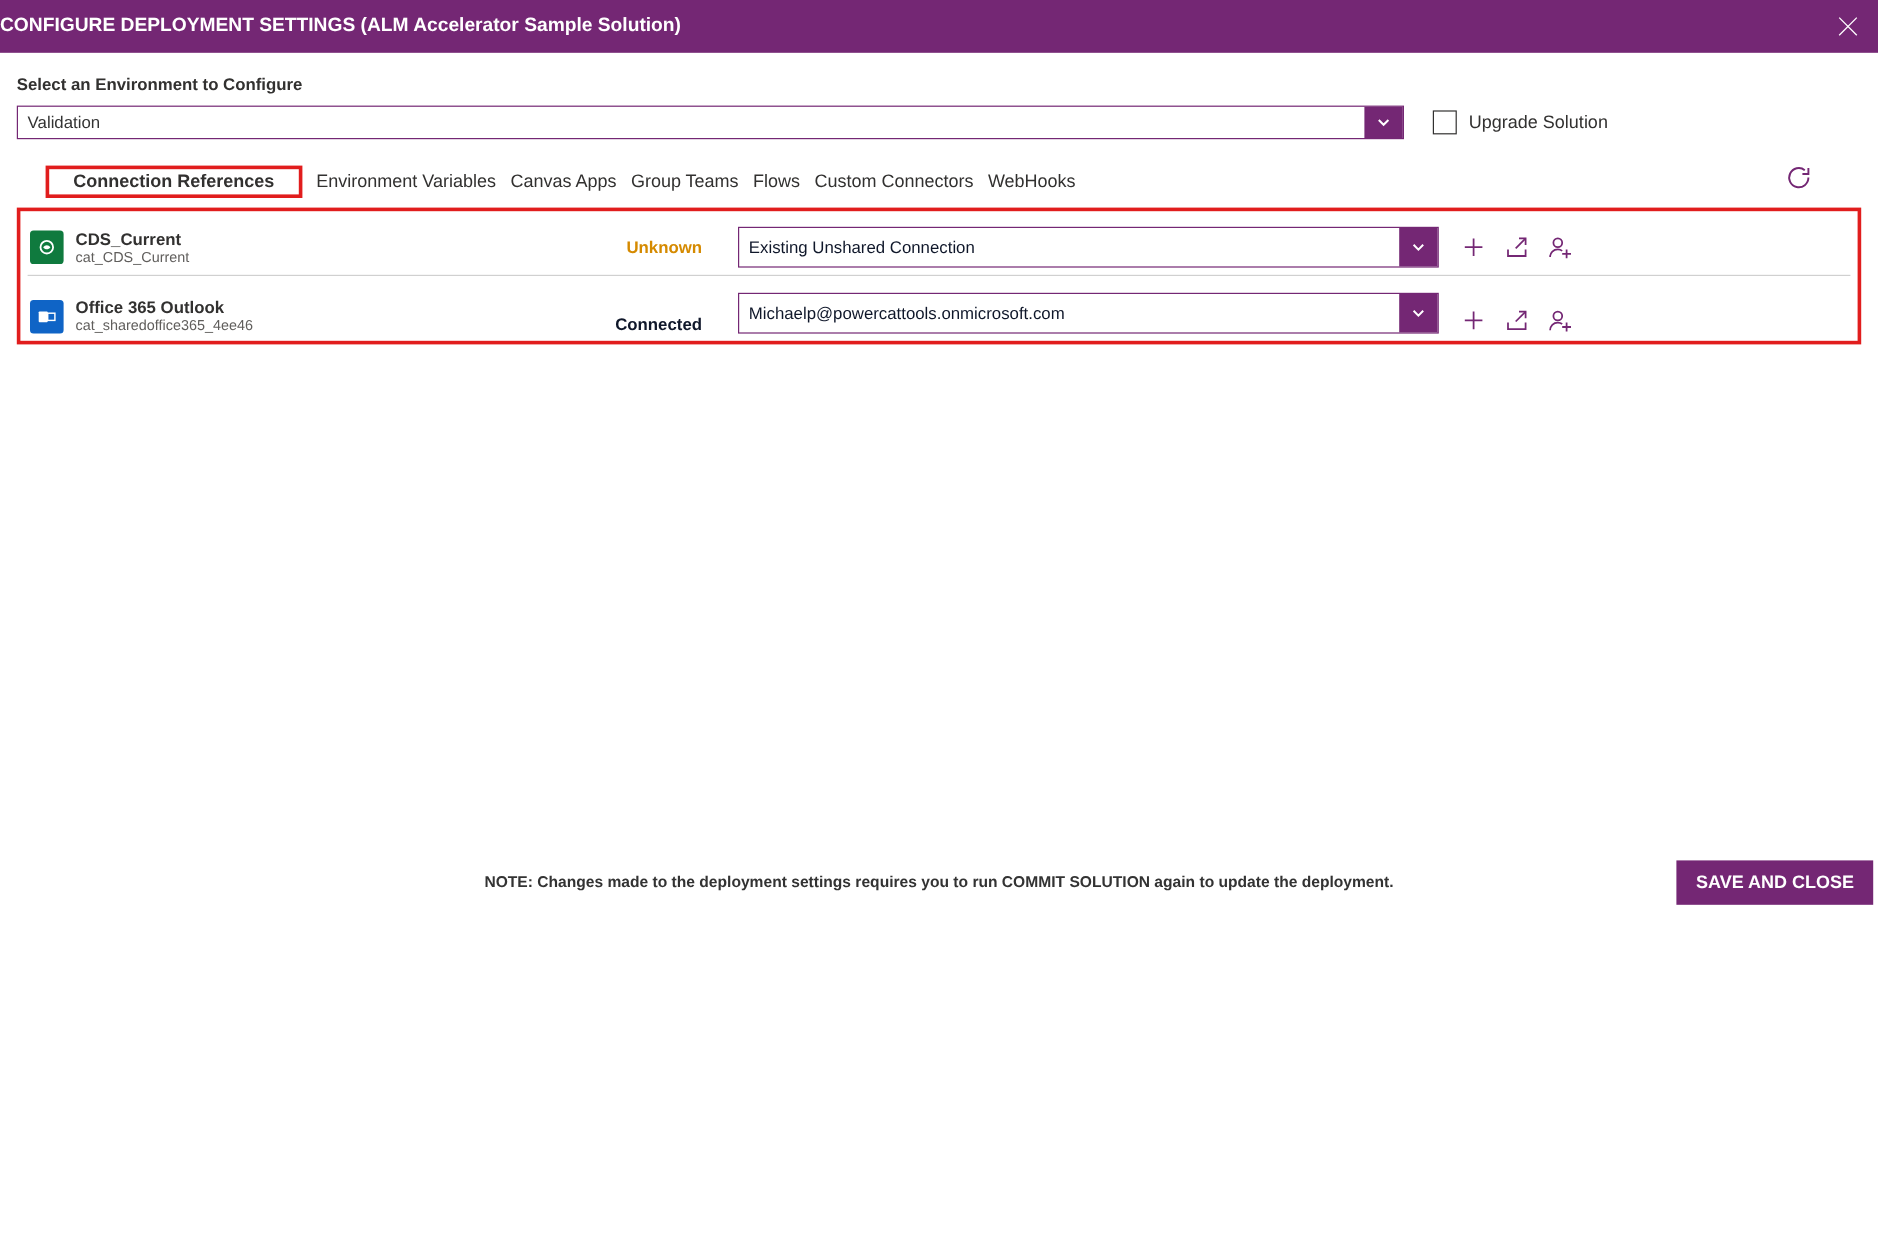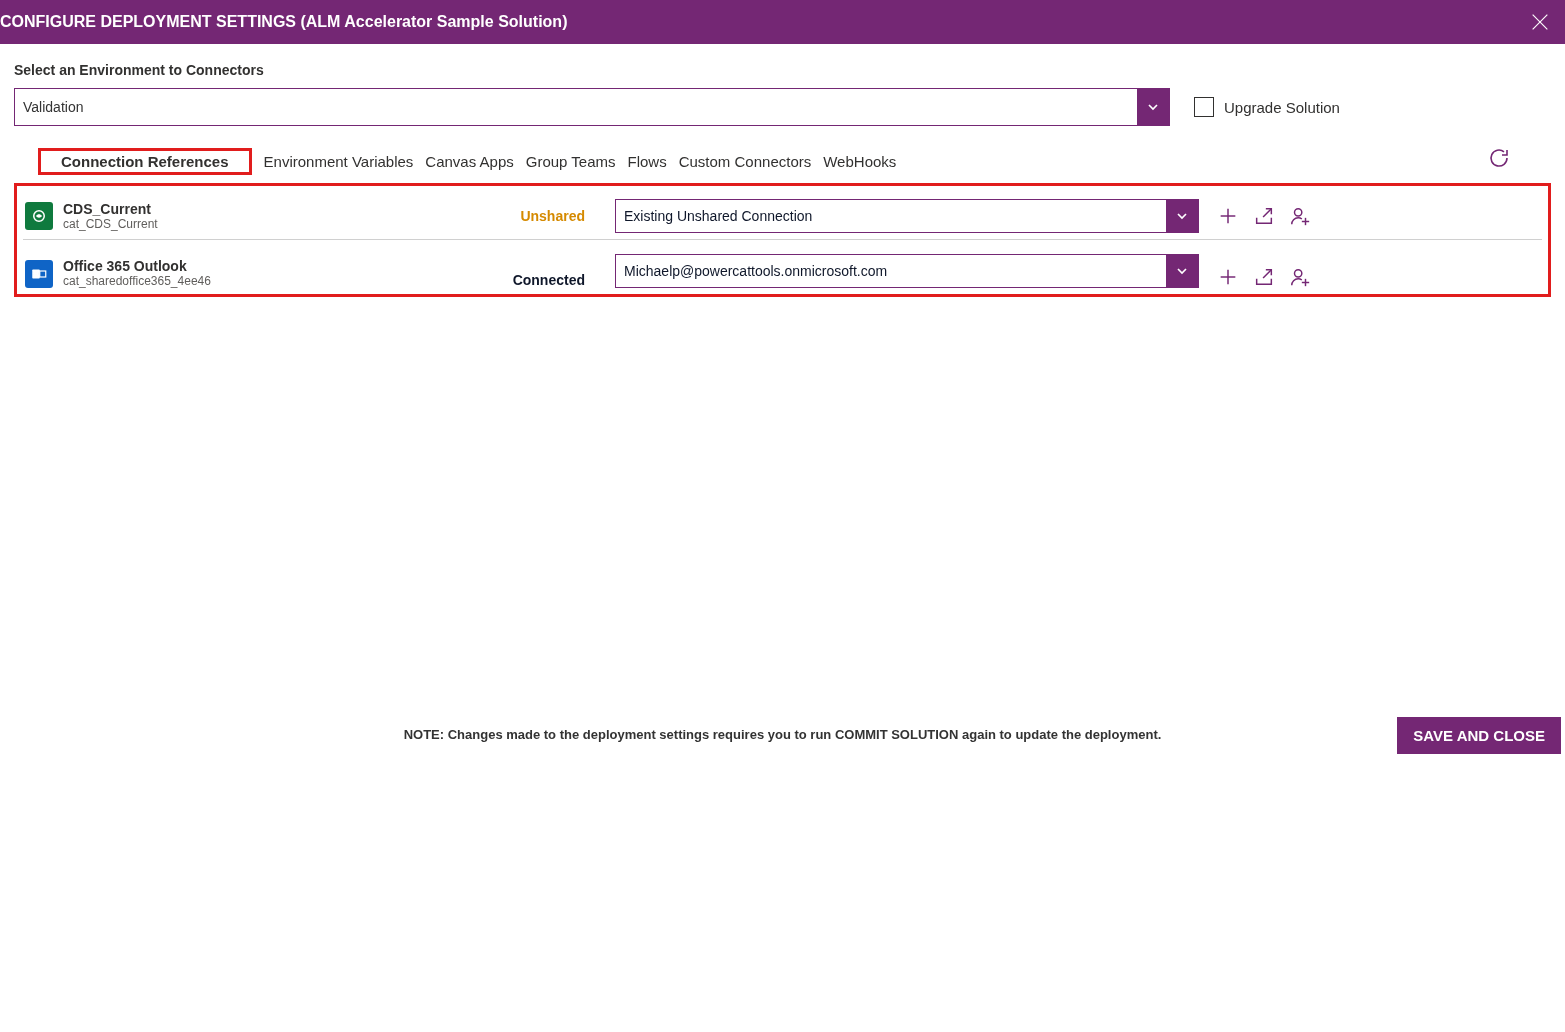--- a/index.html
+++ b/index.html
@@ -23,21 +23,21 @@
     cursor: pointer;
     color: #fff;
   }
   .content { padding: 18px 14px 0 14px; }
   .env-label { font-size: 14px; font-weight: 600; margin-bottom: 10px; }
   .env-row { display: flex; align-items: center; gap: 24px; }
   .select-wrap {
     position: relative;
     flex: 0 0 1156px;
     border: 1px solid #742774;
-    height: 38px;
+    height: 28px;
     display: flex;
     align-items: center;
     background: #fff;
   }
   .select-wrap span.value { padding-left: 8px; font-size: 14px; color: #333; }
   .select-caret {
     position: absolute;
     right: 0;
     top: 0;
     width: 32px;
@@ -144,21 +144,21 @@
   <span>CONFIGURE DEPLOYMENT SETTINGS (ALM Accelerator Sample Solution)</span>
   <span class="header-close">
     <svg width="22" height="22" viewBox="0 0 24 24" stroke="white" stroke-width="1.2" fill="none">
       <line x1="4" y1="4" x2="20" y2="20"></line>
           <line x1="20" y1="4" x2="4" y2="20"></line>
     </svg>
   </span>
 </div>
 
 <div class="content">
-  <div class="env-label">Select an Environment to Connectors</div>
+  <div class="env-label">Select an Environment to Configure</div>
   <div class="env-row">
     <div class="select-wrap">
       <span class="value">Validation</span>
       <span class="select-caret">
         <svg width="16" height="16" viewBox="0 0 24 24" stroke="white" stroke-width="2.5" fill="none">
           <polyline points="6 9 12 15 18 9"></polyline>
         </svg>
       </span>
     </div>
     <div class="upgrade-wrap">
@@ -189,21 +189,21 @@
       <span class="conn-icon ic-dataverse">
         <svg width="18" height="18" viewBox="0 0 24 24" fill="none" stroke="white" stroke-width="2">
           <circle cx="12" cy="12" r="7"></circle>
               <path d="M8 12c2-3 6-3 8 0-2 3-6 3-8 0z" fill="white" stroke="none"></path>
         </svg>
       </span>
       <div class="conn-meta">
         <span class="conn-name">CDS_Current</span>
         <span class="conn-sub">cat_CDS_Current</span>
       </div>
-      <span class="conn-status status-unknown">Unshared</span>
+      <span class="conn-status status-unknown">Unknown</span>
       <div class="conn-select">
         <span class="value">Existing Unshared Connection</span>
         <span class="select-caret">
           <svg width="16" height="16" viewBox="0 0 24 24" stroke="white" stroke-width="2.5" fill="none">
             <polyline points="6 9 12 15 18 9"></polyline>
           </svg>
         </span>
       </div>
       <div class="row-actions">
         <span class="act">

